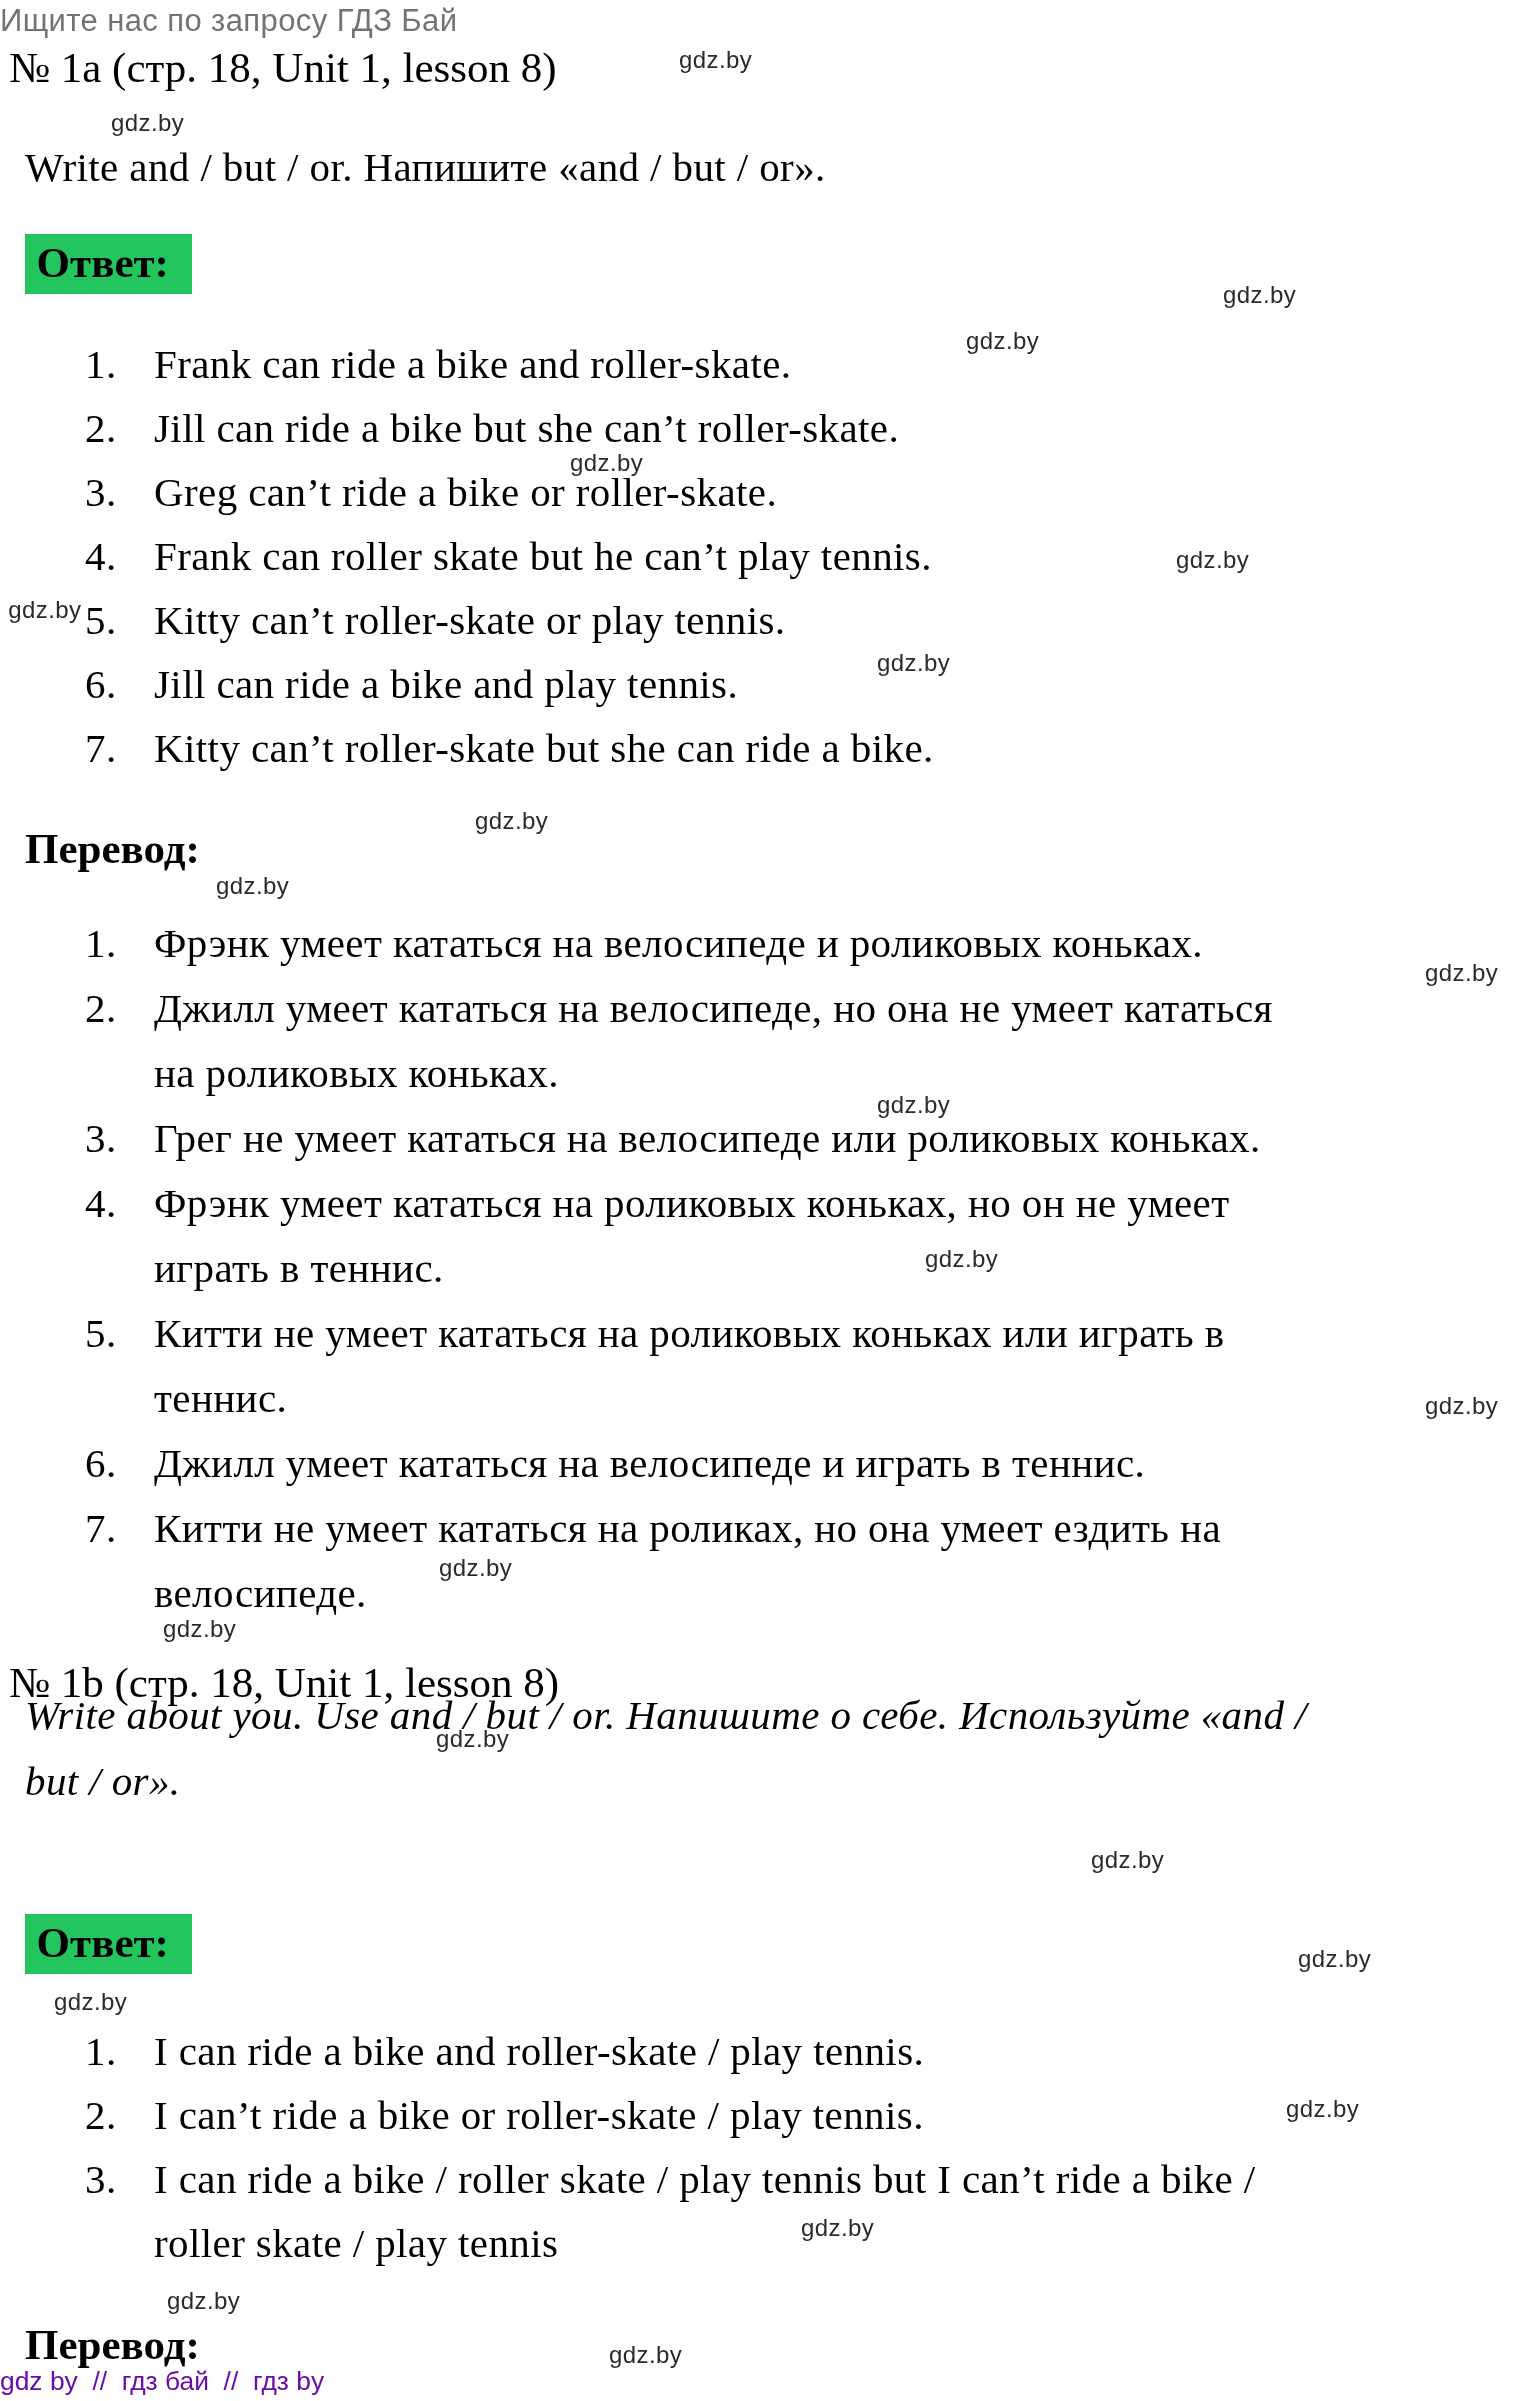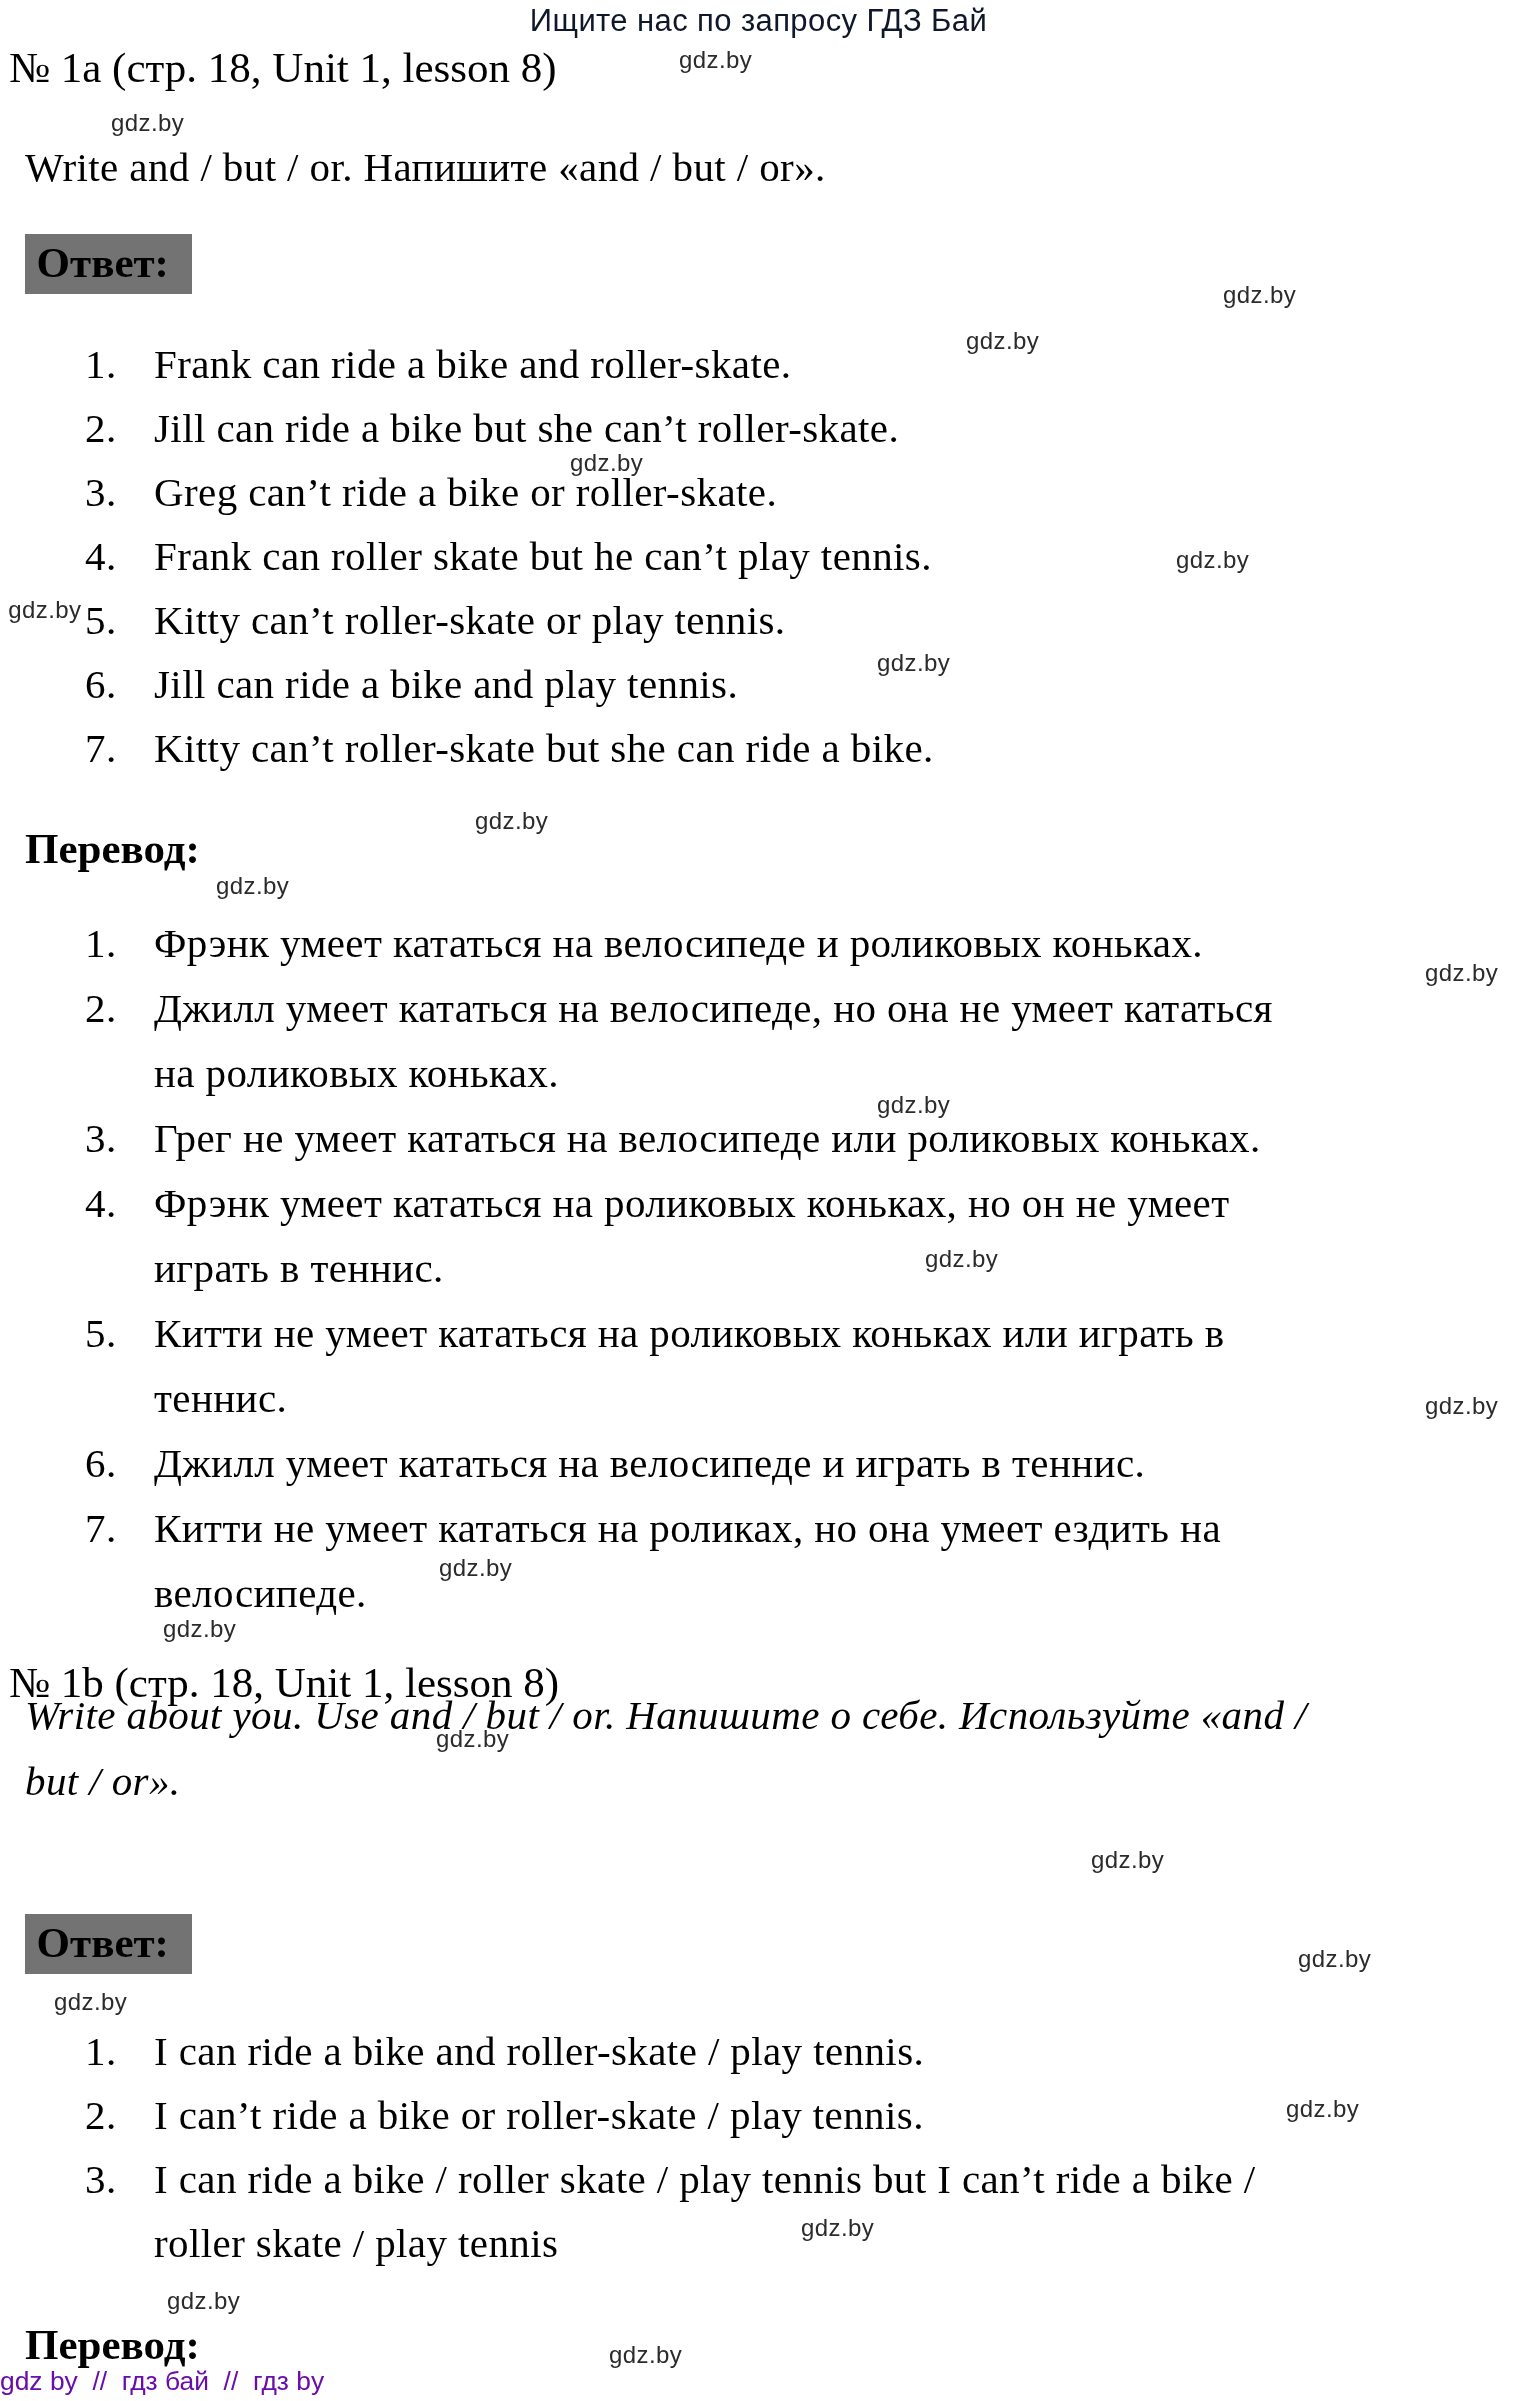--- a/index.html
+++ b/index.html
@@ -7,39 +7,38 @@
   .page {
     position:relative;
     width:1517px; height:2401px;
     background:#ffffff;
     color:#000;
     font-family:"Liberation Serif","DejaVu Serif",serif;
     overflow:hidden;
   }
   .promo {
     position:absolute; top:3.3px; left:0; width:100%;
-    text-align:center;
     font-family:"Liberation Sans","DejaVu Sans",sans-serif;
     font-size:31px; line-height:35px;
-    color:#0f172a;
+    color:#737373;
     letter-spacing:0.4px;
   }
   .heading {
     position:absolute; left:9px;
     font-size:43px; line-height:50px; font-weight:normal;
     white-space:pre;
   }
   .task {
     position:absolute; left:25px;
     font-size:41px; line-height:66px;
     letter-spacing:0.4px;
     white-space:pre-line;
   }
   .label-row { position:absolute; left:25px; }
-  .hl { display:inline-block; background:#737373; padding:6.6px 23px 10px 11.6px; }
+  .hl { display:inline-block; background:#22c55e; padding:6.6px 23px 10px 11.6px; }
   .label-text { font-size:43px; line-height:43px; font-weight:bold; }
   .plain-label {
     position:absolute; left:25px;
     font-size:43px; line-height:50px; font-weight:bold;
   }
   ol.list { position:absolute; left:85px; list-style:none; }
   ol.list li {
     position:relative;
     padding-left:69px;
     font-size:41px;

